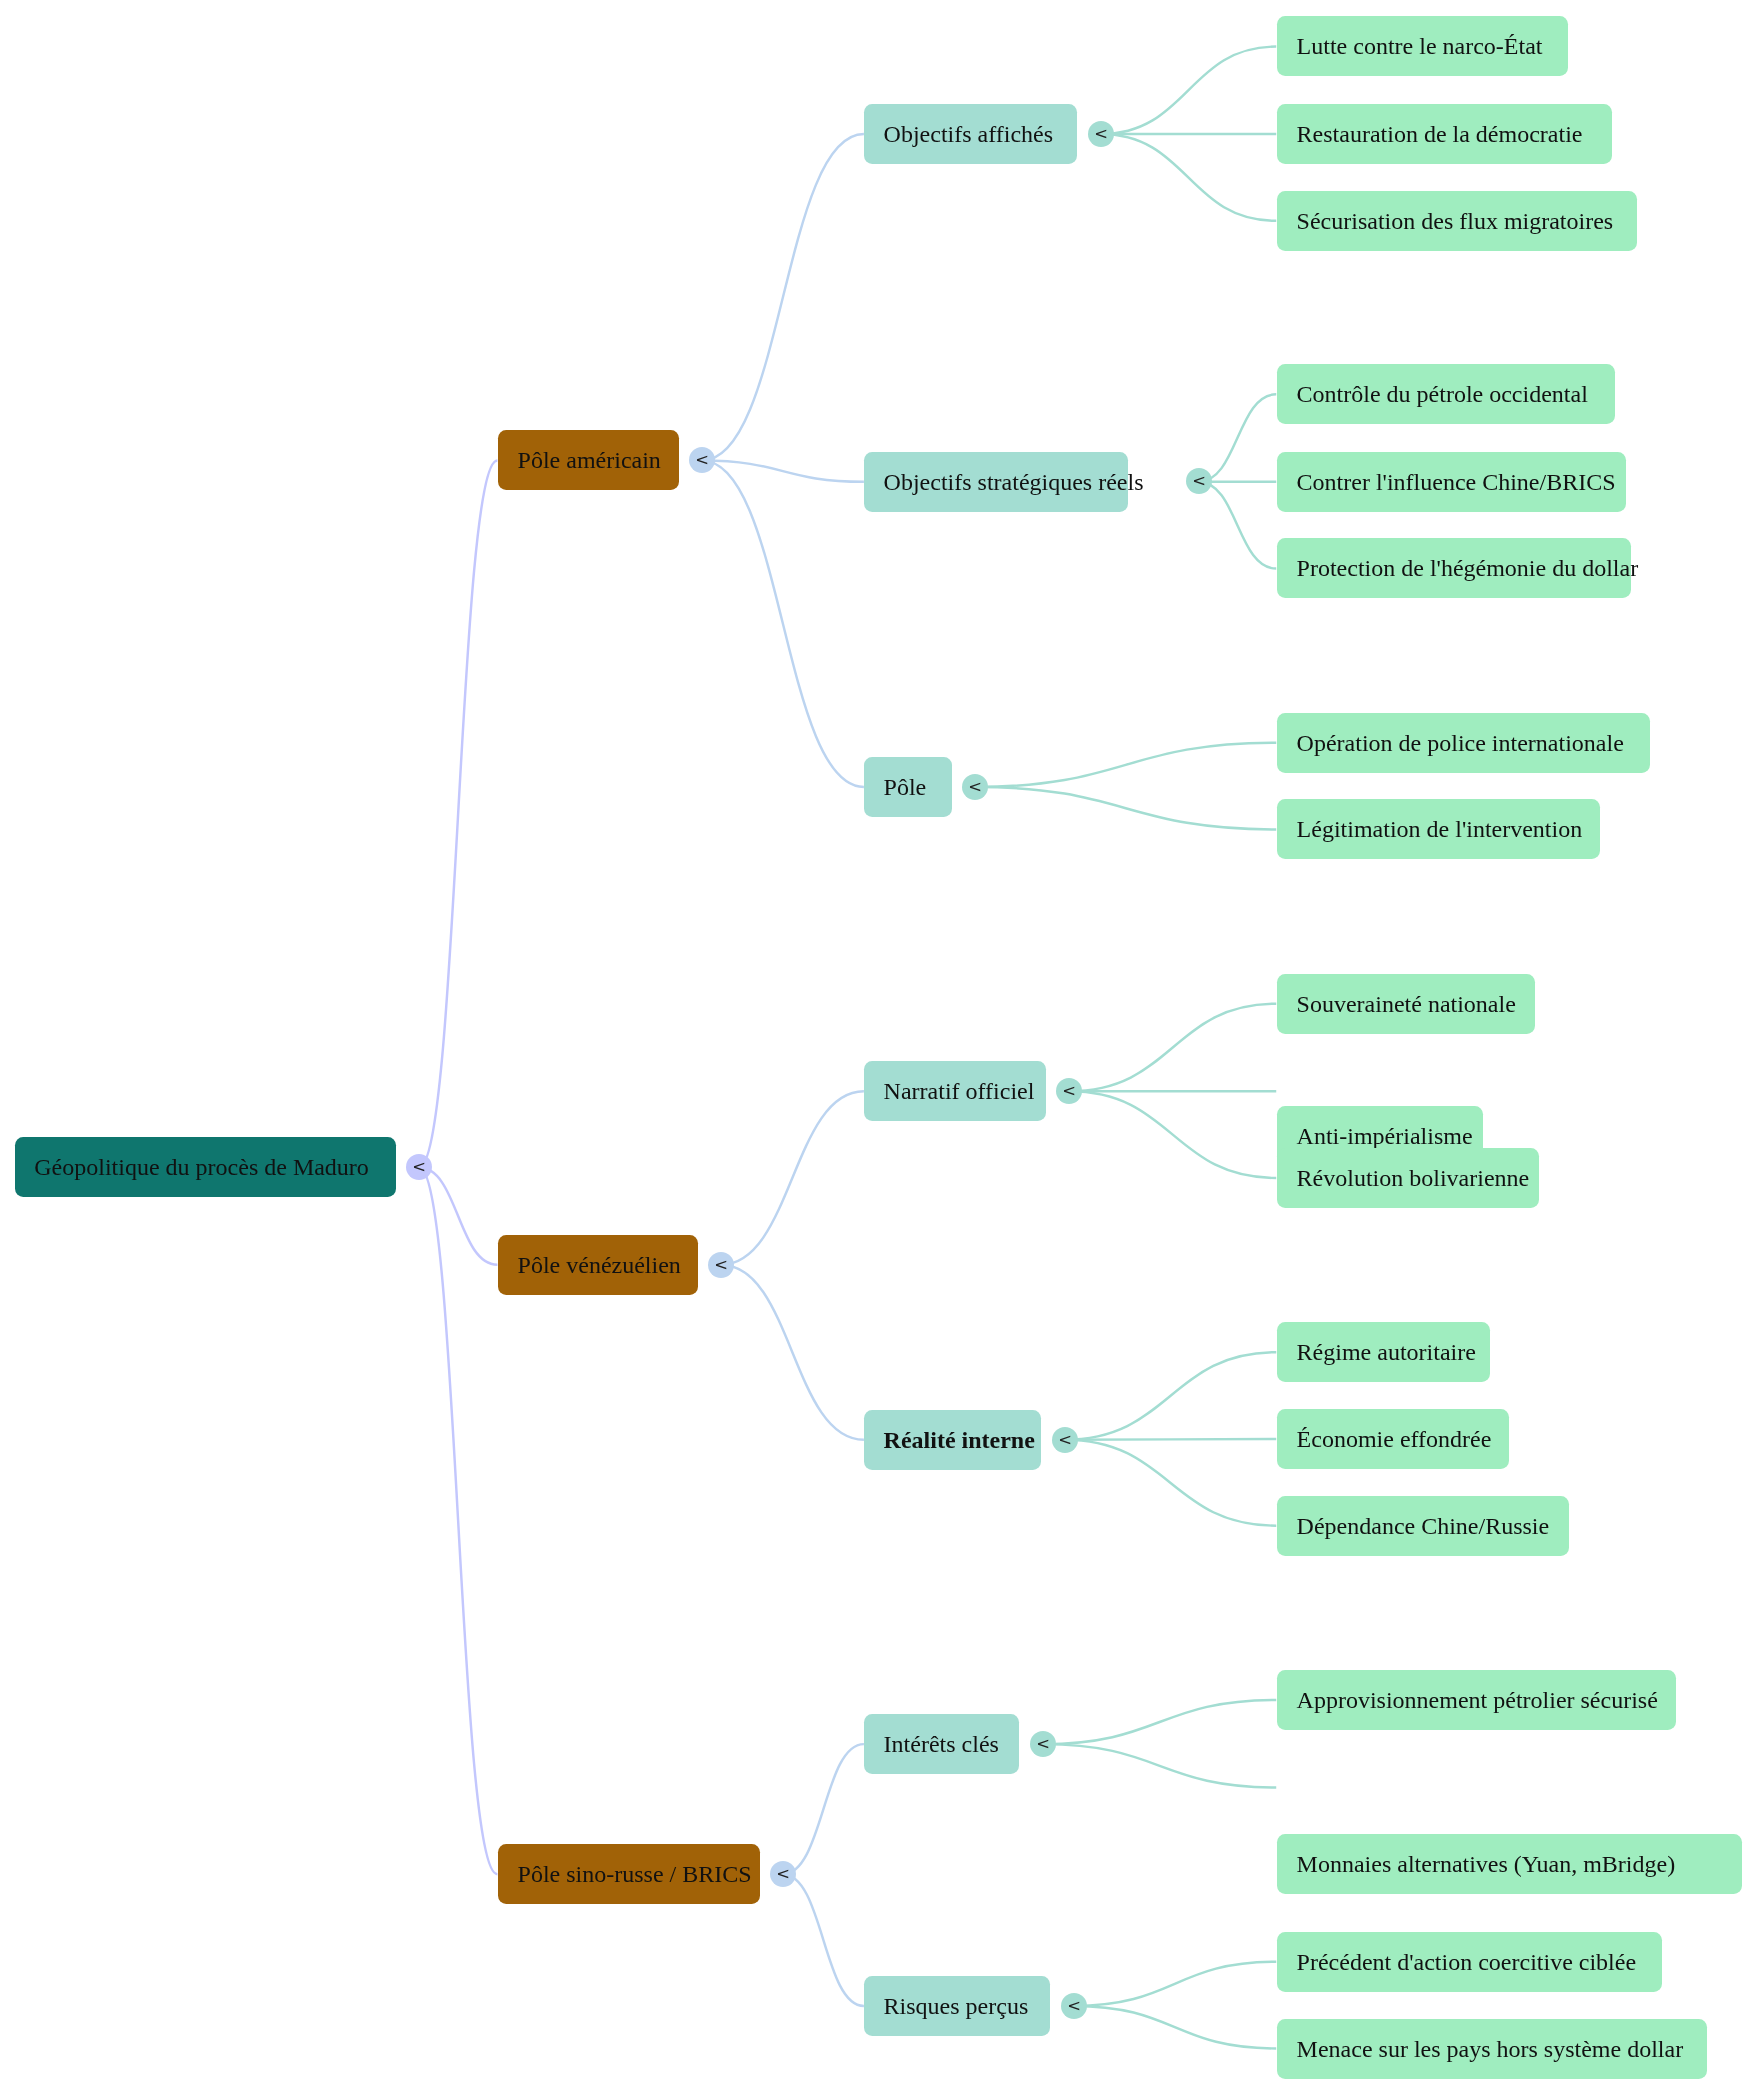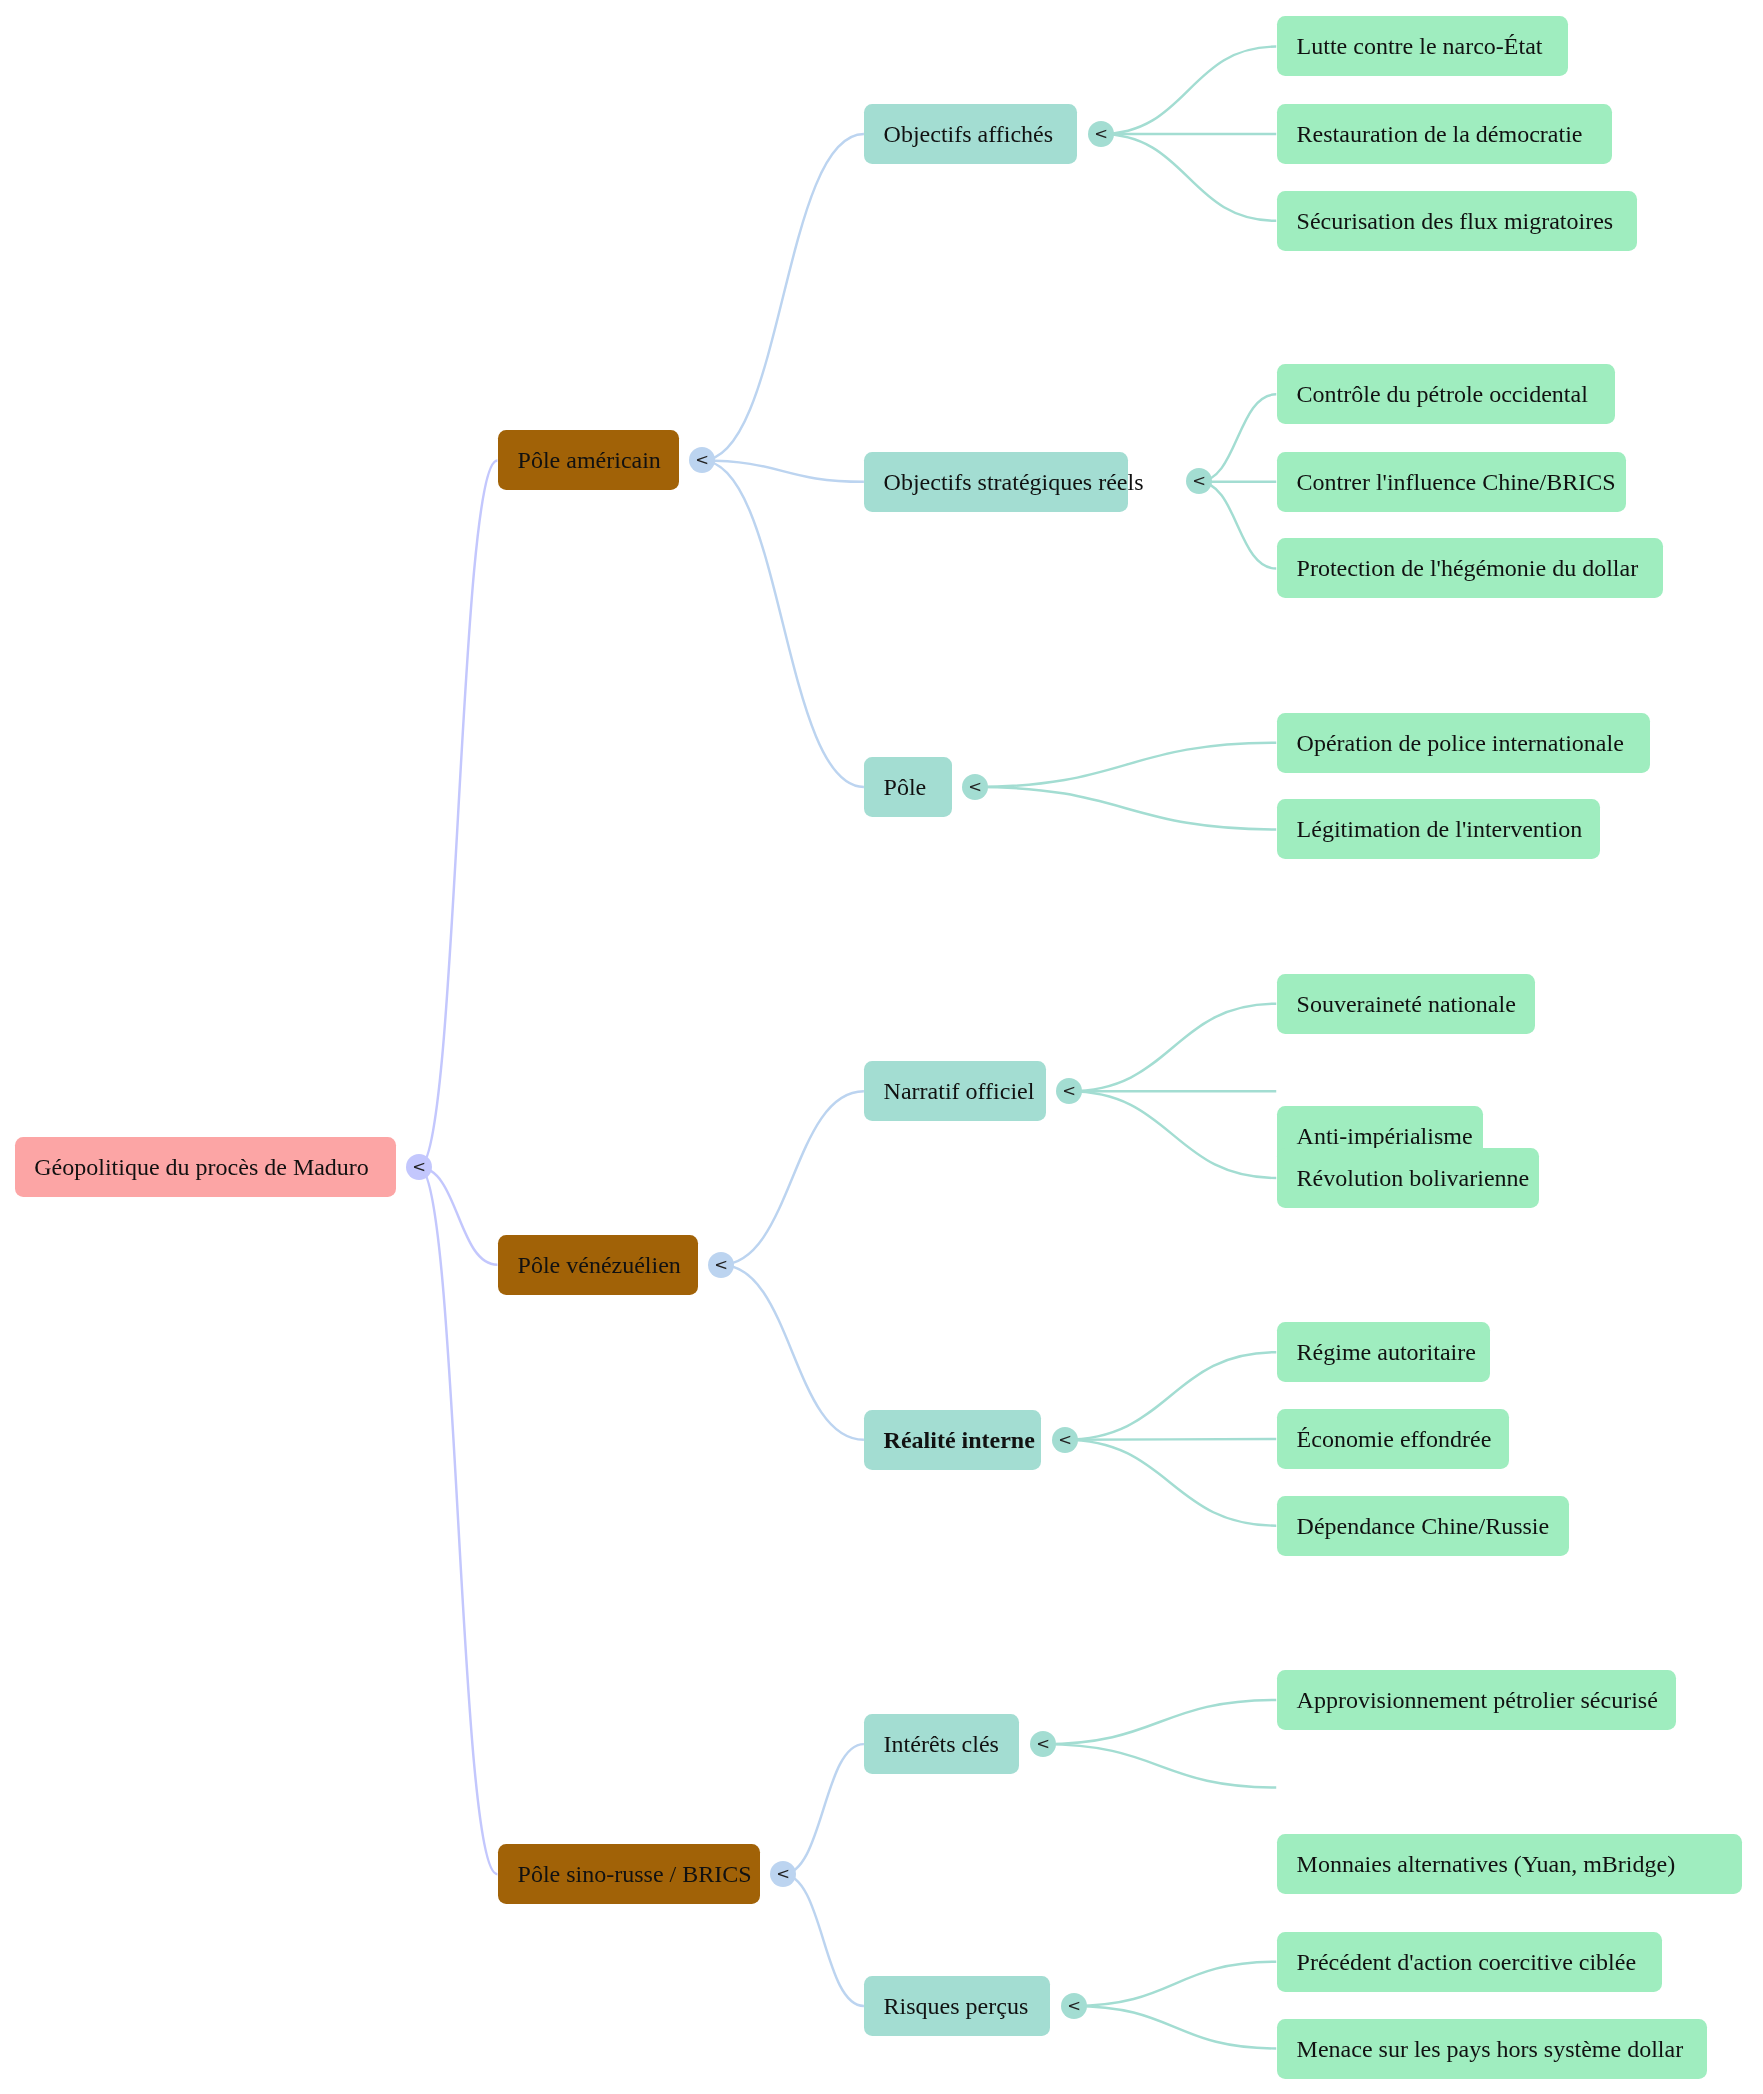--- a/index.html
+++ b/index.html
@@ -2,21 +2,21 @@
 <html style="font-size:13px"><head>
 <meta charset="utf-8">
 <style>
   html, body { margin: 0; padding: 0; background: #ffffff; }
   body { width: 1763px; height: 2095px; position: relative; overflow: hidden;
          font-family: "Liberation Serif", "DejaVu Serif", serif; }
   #edges { position: absolute; left: 0; top: 0; width: 1763px; height: 2095px; }
   .node { position: absolute; height: 60px; border-radius: 8.2px; box-sizing: border-box;
           padding: 0 19.6px; display: flex; align-items: center; white-space: nowrap;
           font-size: 24px; color: #111; cursor: pointer; }
-  .lvl0 { background: #fca5a5; }
+  .lvl0 { background: #0f766e; }
   .lvl1 { background: #a16207; }
   .lvl2 { background: #a3ddd2; }
   .lvl3 { background: #9fedbf; }
   .toggle { position: absolute; width: 26px; height: 26px; border-radius: 50%;
             display: flex; align-items: center; justify-content: center;
             font-family: "DejaVu Sans", sans-serif; font-size: 16.4px; color: #222;
             cursor: pointer; line-height: 1; }
   .t0 { background: #c3c7fd; }
   .t1 { background: #bcd4f0; }
   .t2 { background: #a3ddd2; }
@@ -78,21 +78,21 @@
 <div class="node lvl2" id="n-2-0" style="left: 864px; top: 1714px; width: 155px;">Intérêts clés</div>
 <div class="toggle t2" id="t-2-0" style="left: 1030px; top: 1731px;">&lt;</div>
 <div class="node lvl2" id="n-2-1" style="left: 864px; top: 1976px; width: 186px;">Risques perçus</div>
 <div class="toggle t2" id="t-2-1" style="left: 1061px; top: 1993px;">&lt;</div>
 
 <div class="node lvl3" id="n-0-0-0" style="left: 1277px; top: 16.4px; width: 291px;">Lutte contre le narco-État</div>
 <div class="node lvl3" id="n-0-0-1" style="left: 1277px; top: 104px; width: 335px;">Restauration de la démocratie</div>
 <div class="node lvl3" id="n-0-0-2" style="left: 1277px; top: 191px; width: 360px;">Sécurisation des flux migratoires</div>
 <div class="node lvl3" id="n-0-1-0" style="left: 1277px; top: 364px; width: 338px;">Contrôle du pétrole occidental</div>
 <div class="node lvl3" id="n-0-1-1" style="left: 1277px; top: 452px; width: 349px;">Contrer l'influence Chine/BRICS</div>
-<div class="node lvl3" id="n-0-1-2" style="left: 1277px; top: 538px; width: 386px;">Protection de l'hégémonie du dollar</div>
+<div class="node lvl3" id="n-0-1-2" style="left: 1277px; top: 538px; width: 354px;">Protection de l'hégémonie du dollar</div>
 <div class="node lvl3" id="n-0-2-0" style="left: 1277px; top: 713px; width: 373px;">Opération de police internationale</div>
 <div class="node lvl3" id="n-0-2-1" style="left: 1277px; top: 799px; width: 323px;">Légitimation de l'intervention</div>
 <div class="node lvl3" id="n-1-0-0" style="left: 1277px; top: 974px; width: 258px;">Souveraineté nationale</div>
 <div class="node lvl3" id="n-1-0-1" style="left: 1277px; top: 1106px; width: 206px;">Anti-impérialisme</div>
 <div class="node lvl3" id="n-1-0-2" style="left: 1277px; top: 1148px; width: 262px;">Révolution bolivarienne</div>
 <div class="node lvl3" id="n-1-1-0" style="left: 1277px; top: 1322px; width: 213px;">Régime autoritaire</div>
 <div class="node lvl3" id="n-1-1-1" style="left: 1277px; top: 1409px; width: 232px;">Économie effondrée</div>
 <div class="node lvl3" id="n-1-1-2" style="left: 1277px; top: 1496px; width: 292px;">Dépendance Chine/Russie</div>
 <div class="node lvl3" id="n-2-0-0" style="left: 1277px; top: 1670px; width: 399px;">Approvisionnement pétrolier sécurisé</div>
 <div class="node lvl3" id="n-2-0-1" style="left: 1277px; top: 1834px; width: 465px;">Monnaies alternatives (Yuan, mBridge)</div>

